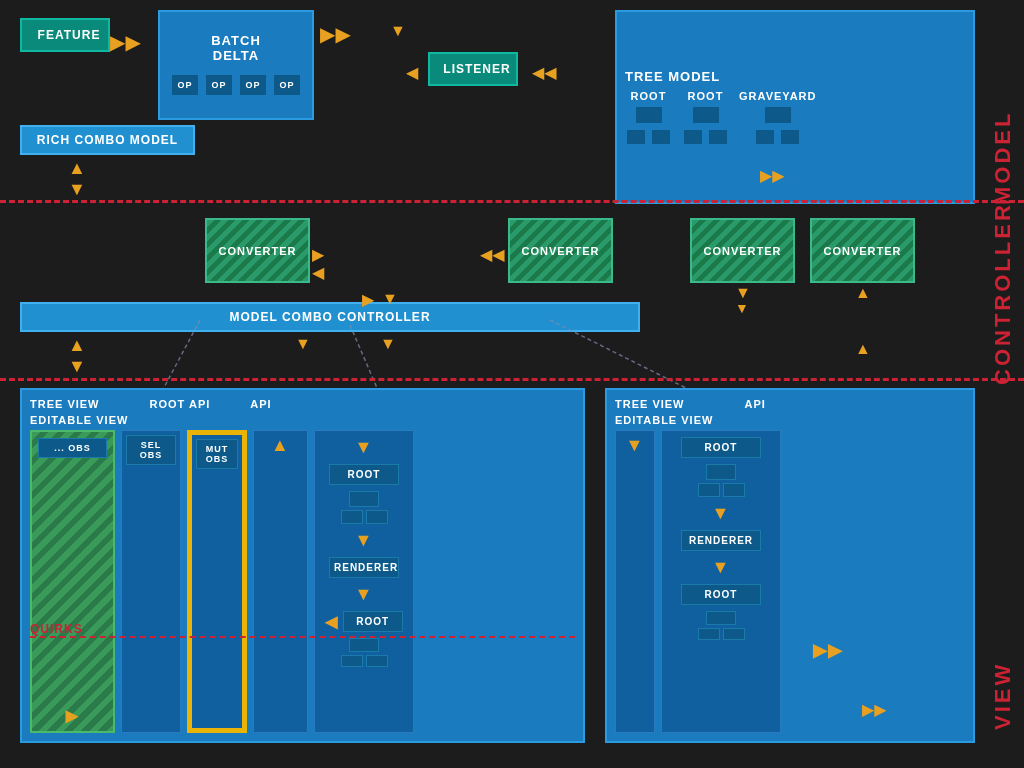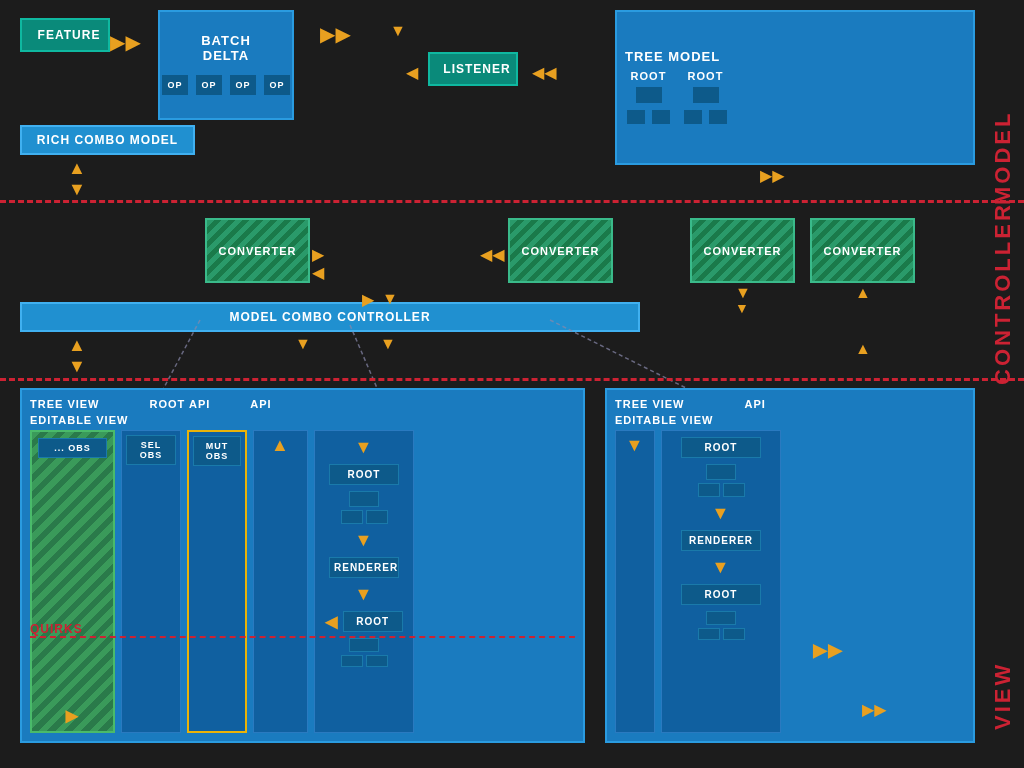--- a/index.html
+++ b/index.html
@@ -76,59 +76,67 @@
 <body>
 
 <div class="diagram">
 
   <div class="section-label" style="top: 10px; height: 195px;">MODEL</div>
 
   <div class="box teal" style="left:20px; top:18px; width:90px; height:34px; font-size:12px;">FEATURE</div>
 
   <div style="position:absolute; left:110px; top:30px; color:#e8a020; font-size:20px;">▶▶</div>
 
-  <div class="box" style="left:158px; top:10px; width:136px; height:110px; flex-direction:column; padding:6px;">
+  <div class="box" style="left:158px; top:10px; width:156px; height:110px; flex-direction:column; padding:6px;">
     <div style="font-size:13px; margin-bottom:4px;">BATCH<br>DELTA</div>
     <div style="display:flex; gap:4px; margin-top:6px;">
       <div class="box dark" style="position:relative; width:30px; height:24px; font-size:9px;">OP</div>
       <div class="box dark" style="position:relative; width:30px; height:24px; font-size:9px;">OP</div>
       <div class="box dark" style="position:relative; width:30px; height:24px; font-size:9px;">OP</div>
       <div class="box dark" style="position:relative; width:30px; height:24px; font-size:9px;">OP</div>
     </div>
   </div>
 
   <div style="position:absolute; left:320px; top:22px; color:#e8a020; font-size:20px;">▶▶</div>
 
   <div style="position:absolute; left:390px; top:22px; color:#e8a020; font-size:16px;">▼</div>
 
   <div class="box teal" style="left:428px; top:52px; width:90px; height:34px; font-size:12px;">LISTENER</div>
 
   <div style="position:absolute; left:406px; top:63px; color:#e8a020; font-size:16px;">◀</div>
 
   <div style="position:absolute; left:532px; top:63px; color:#e8a020; font-size:16px;">◀◀</div>
 
-  <div class="box" style="left:615px; top:10px; width:360px; height:155px; flex-direction:column; align-items:center; padding:8px;">
+  <div class="box" style="left:615px; top:10px; width:360px; height:194px; flex-direction:column; align-items:center; padding:8px;">
     <div style="font-size:13px; font-weight:900; margin-bottom:6px; align-self:flex-start;">TREE MODEL</div>
     <div style="display:flex; gap:10px; width:100%;">
       <div style="display:flex; flex-direction:column; align-items:center; gap:3px;">
         <div style="font-size:11px; font-weight:900; color:#fff;">ROOT</div>
         <div class="box dark" style="position:relative; width:30px; height:20px; font-size:8px;"></div>
         <div style="display:flex; gap:3px;">
           <div class="box dark" style="position:relative; width:22px; height:18px;"></div>
           <div class="box dark" style="position:relative; width:22px; height:18px;"></div>
         </div>
       </div>
       <div style="display:flex; flex-direction:column; align-items:center; gap:3px;">
         <div style="font-size:11px; font-weight:900; color:#fff;">ROOT</div>
         <div class="box dark" style="position:relative; width:30px; height:20px;"></div>
         <div style="display:flex; gap:3px;">
           <div class="box dark" style="position:relative; width:22px; height:18px;"></div>
           <div class="box dark" style="position:relative; width:22px; height:18px;"></div>
         </div>
       </div>
+      <div style="display:flex; flex-direction:column; align-items:center; gap:3px;">
+        <div style="font-size:11px; font-weight:900; color:#fff;">GRAVEYARD</div>
+        <div class="box dark" style="position:relative; width:30px; height:20px;"></div>
+        <div style="display:flex; gap:3px;">
+          <div class="box dark" style="position:relative; width:22px; height:18px;"></div>
+          <div class="box dark" style="position:relative; width:22px; height:18px;"></div>
+        </div>
+      </div>
     </div>
   </div>
 
   <div class="box light-blue" style="left:20px; top:125px; width:175px; height:30px; font-size:12px;">RICH COMBO MODEL</div>
 
   <div style="position:absolute; left:68px; top:158px; color:#e8a020; font-size:18px; display:flex; flex-direction:column; align-items:center;">
     <span>▲</span>
     <span>▼</span>
   </div>
 
@@ -196,21 +204,21 @@
         <div style="background:#0d5a8a; border:1px solid #1a7aaa; padding:4px; font-size:9px; color:#fff; font-weight:900; text-align:center;">...
 OBS</div>
 
         <div style="margin-top:auto; color:#e8a020; font-size:16px; text-align:center;">▶</div>
       </div>
 
       <div style="width:60px; display:flex; flex-direction:column; gap:4px; background:#1060a0; border:1px solid #2a7ac0; padding:4px;">
         <div style="background:#0d5a8a; border:1px solid #1a7aaa; padding:4px; font-size:9px; color:#fff; font-weight:900; text-align:center;">SEL<br>OBS</div>
       </div>
 
-      <div style="width:60px; display:flex; flex-direction:column; gap:4px; background:#1060a0; border:2px solid #eab308; padding:4px;">
+      <div style="width:60px; display:flex; flex-direction:column; gap:4px; background:#1060a0; border:5px solid #eab308; padding:4px;">
         <div style="background:#0d5a8a; border:1px solid #1a7aaa; padding:4px; font-size:9px; color:#fff; font-weight:900; text-align:center;">MUT<br>OBS</div>
       </div>
 
       <div style="width:55px; display:flex; flex-direction:column; align-items:center; gap:4px; background:#1060a0; border:1px solid #2a7ac0; padding:4px;">
         <div style="color:#e8a020; font-size:18px;">▲</div>
         <div style="flex:1;"></div>
       </div>
 
       <div style="width:100px; display:flex; flex-direction:column; align-items:center; gap:6px; background:#1060a0; border:1px solid #2a7ac0; padding:6px;">
 

